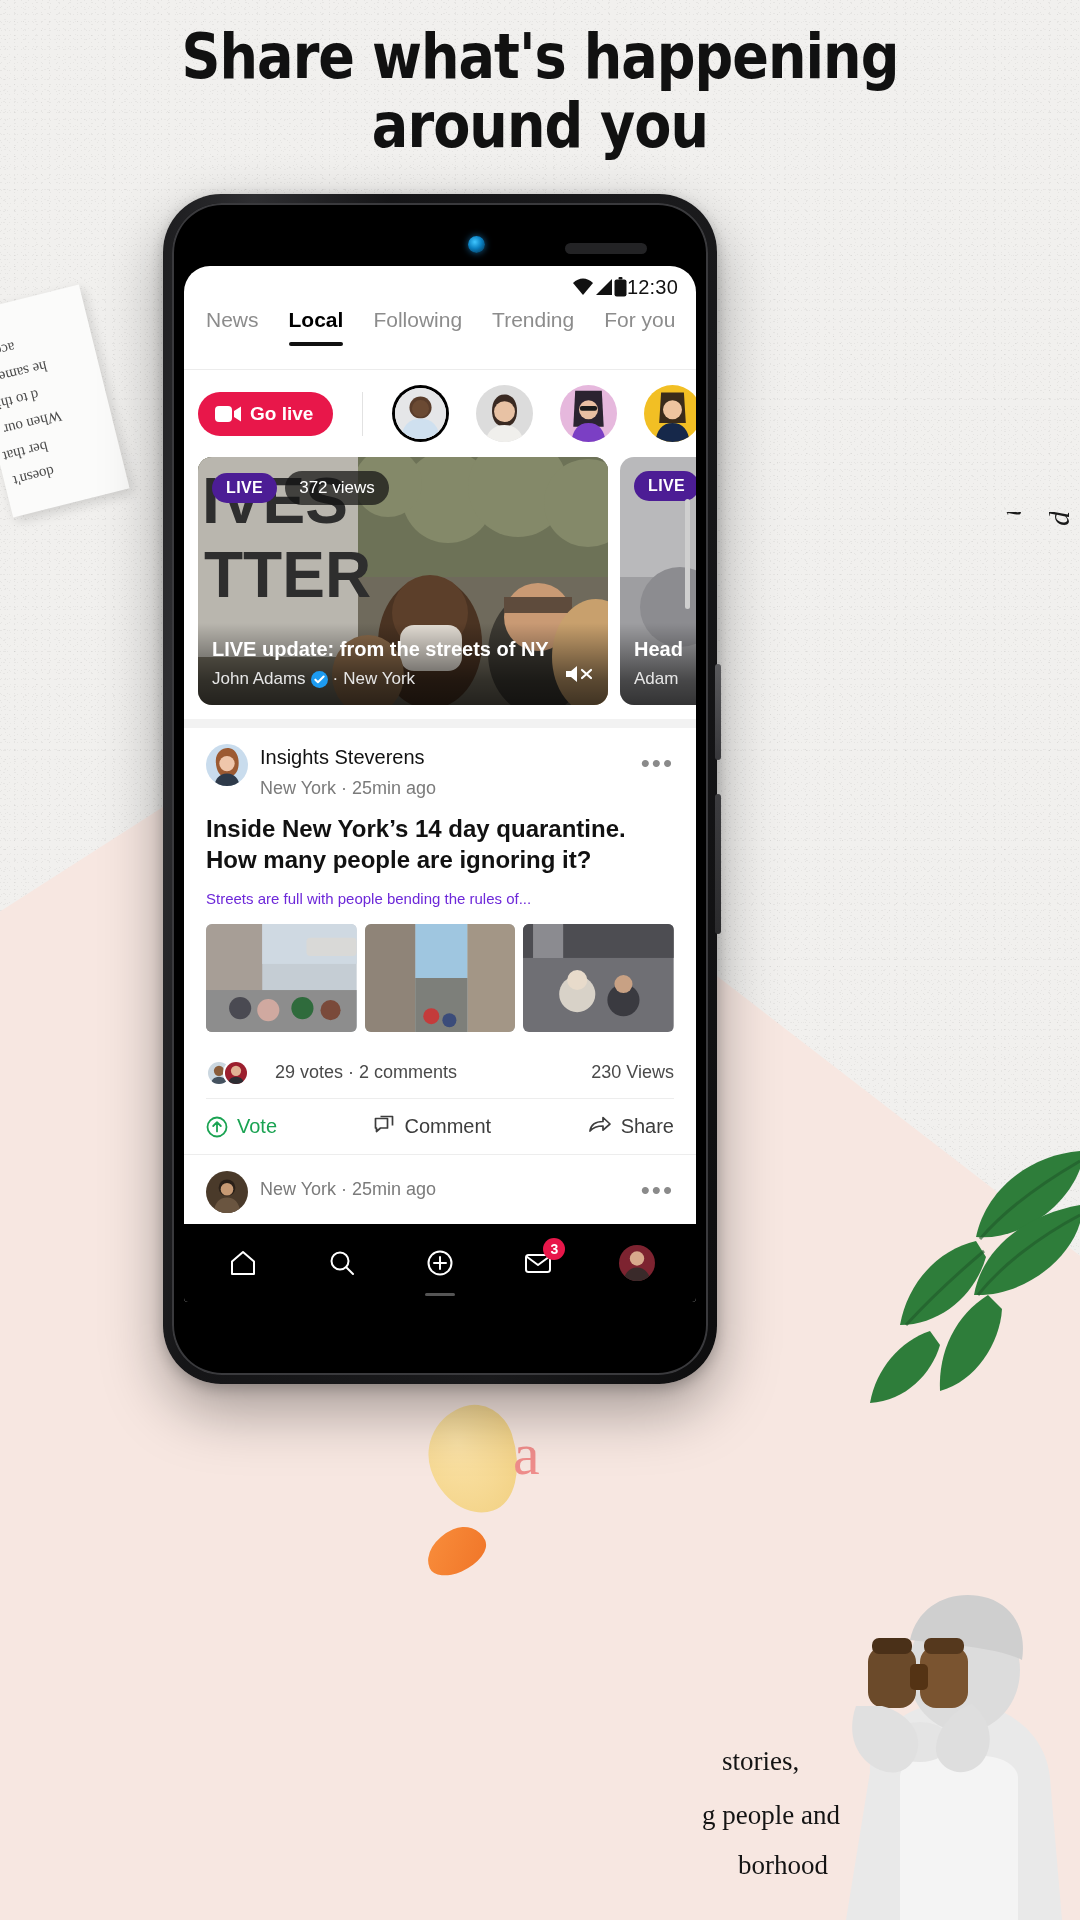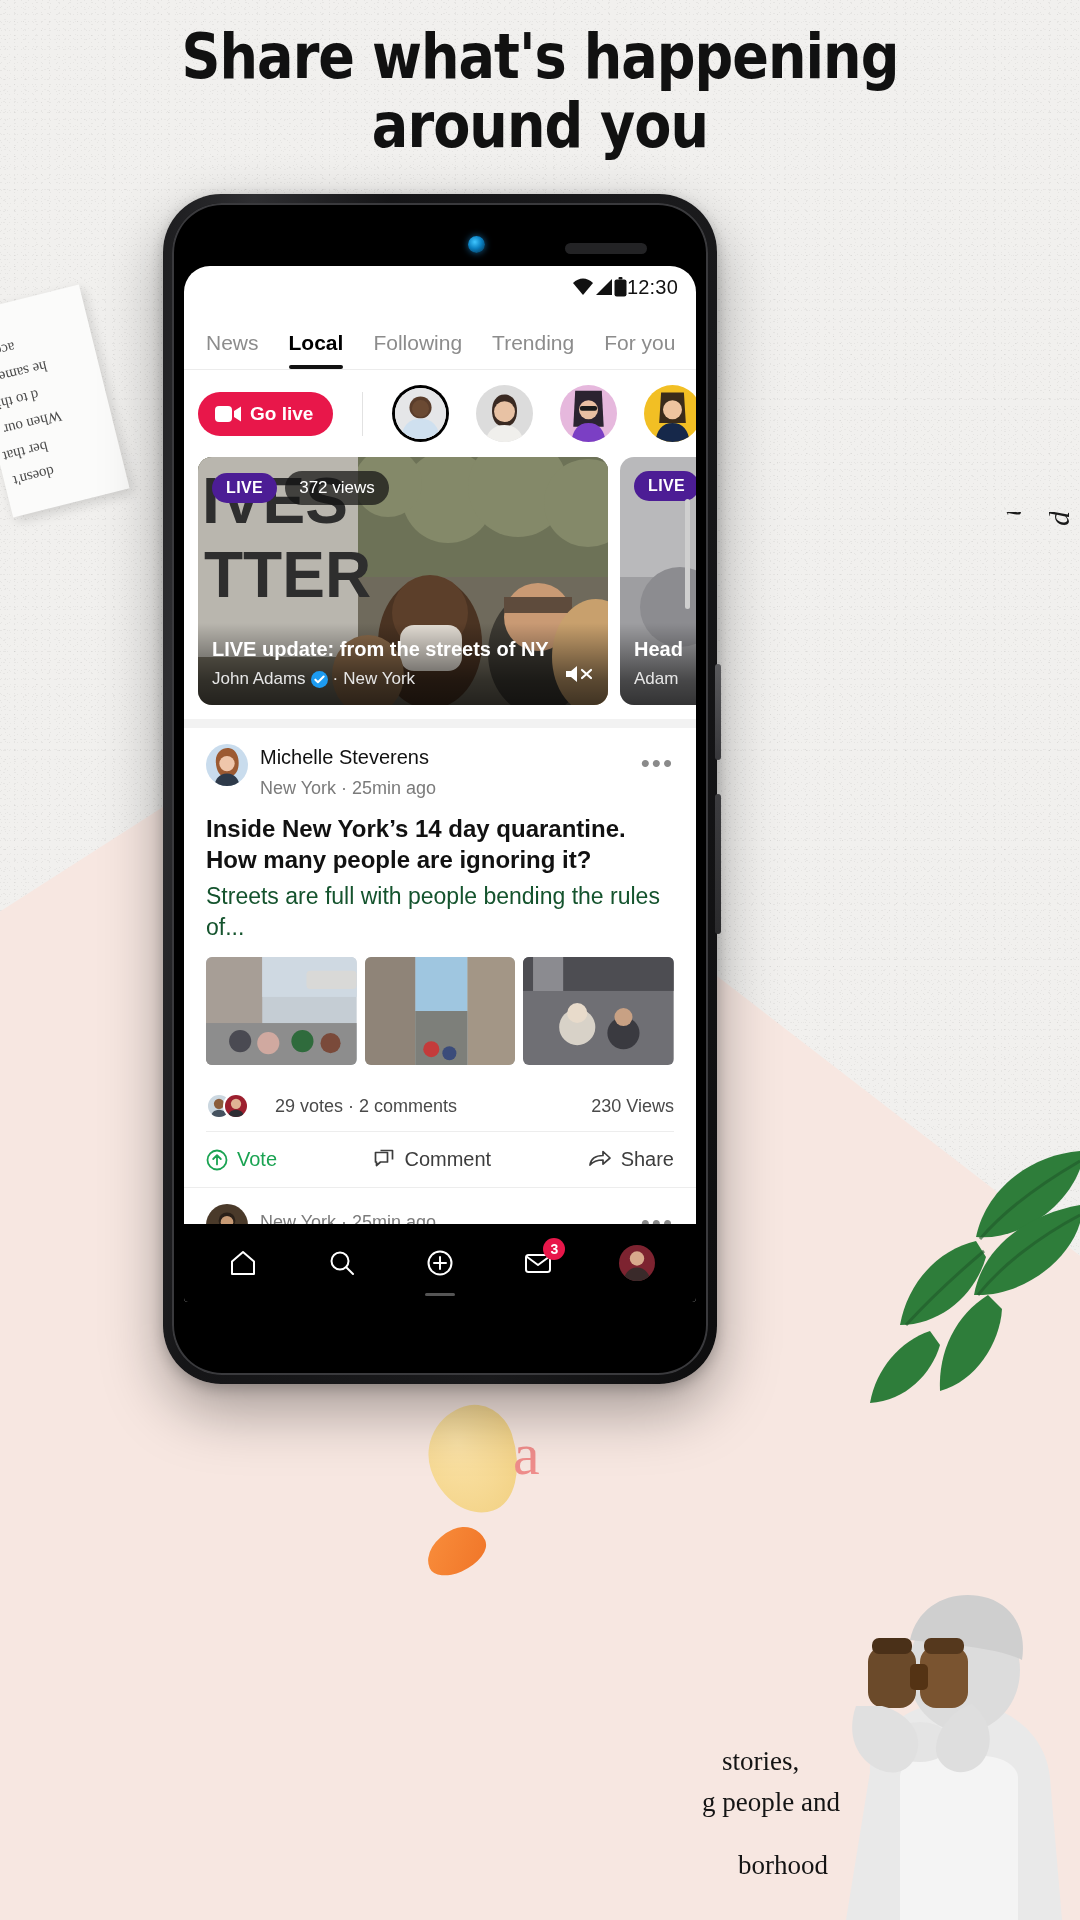--- a/index.html
+++ b/index.html
@@ -83,21 +83,21 @@
     background:linear-gradient(180deg,#5a5a5d,#38383b);}
   #btn-vol{position:absolute;right:-4px;top:600px;width:6px;height:140px;border-radius:3px;
     background:linear-gradient(180deg,#3d3d40,#2a2a2c);}
 
   
   #statusbar{height:42px;display:flex;align-items:center;justify-content:flex-end;
     padding:0 18px 0 0;gap:0;}
   .sb-ico{display:block;}
   #clock{font-size:20px;color:#111;font-weight:400;letter-spacing:.2px;}
 
-  #tabs{display:flex;align-items:flex-end;gap:0;padding:0 22px;height:62px;
+  #tabs{display:flex;align-items:flex-start;gap:0;padding:0 22px;height:62px;
     border-bottom:1px solid #ececec;}
   .tab{font-size:21px;color:#8c8c8c;padding:0 0 14px 0;margin-right:30px;
     position:relative;white-space:nowrap;}
   .tab.active{color:#000;font-weight:700;}
   .tab.active::after{content:"";position:absolute;left:0;right:0;bottom:0;height:4px;
     background:#111;border-radius:2px;}
 
   #stories{display:flex;align-items:center;gap:27px;padding:15px 0 15px 14px;}
   #golive{display:flex;align-items:center;gap:9px;background:#e8174a;color:#fff;
     border-radius:30px;padding:11px 20px 11px 17px;font-size:19px;font-weight:700;
@@ -128,21 +128,21 @@
 
   #feed{border-top:9px solid #f2f2f2;}
   .post{padding:16px 22px 0;border-bottom:1px solid #ededed;}
   .post-head{display:flex;align-items:flex-start;gap:12px;}
   .avatar{width:42px;height:42px;border-radius:50%;flex:none;overflow:hidden;}
   .post-names{flex:1;min-width:0;}
   .pname{font-size:20px;color:#111;line-height:1.3;}
   .pmeta{font-size:18px;color:#7b7b7b;margin-top:8px;}
   .dots{color:#8a8a8a;font-size:26px;letter-spacing:2px;line-height:1;padding-top:6px;}
   .post-title{font-size:24px;font-weight:700;color:#111;line-height:1.3;margin:14px 0 0;}
-  .post-excerpt{font-size:23px;color:#14532d;margin-top:6px;line-height:1.35;}
+  .post-excerpt{font-size:15px;color:#6d28d9;margin-top:14px;line-height:1.35;}
   .thumbs{display:flex;gap:8px;margin-top:14px;}
   .thumb{flex:1;height:108px;border-radius:6px;overflow:hidden;}
   .stats{display:flex;align-items:center;justify-content:space-between;
     padding:14px 0 12px;border-bottom:1px solid #ededed;margin-top:14px;}
   .stats-left{display:flex;align-items:center;gap:26px;font-size:18px;color:#4a4a4a;}
   .voters{display:flex;}
   .voter{width:26px;height:26px;border-radius:50%;border:2px solid #fff;margin-left:-9px;overflow:hidden;}
   .voter:first-child{margin-left:0;}
   .stats-right{font-size:18px;color:#4a4a4a;}
   .actions{display:flex;align-items:center;justify-content:space-between;padding:16px 0 16px;}
@@ -182,21 +182,21 @@
   <span class="pl" style="left:9px;top:166px;">doesn't</span>
 </div>
 
 <div class="deco" id="paper-right">
   <span class="pr" style="left:34px;top:4px;">tious mind</span>
   <span class="pr" style="left:82px;top:14px;">dreams</span>
 </div>
 
 <div class="deco" id="paper-bottom">
   <span class="pb" style="left:20px;top:14px;">stories,</span>
-  <span class="pb" style="left:0px;top:55px;">g people and</span>
+  <span class="pb" style="left:0px;top:68px;">g people and</span>
   <span class="pb" style="left:36px;top:118px;">borhood</span>
 </div>
 
 <div class="deco" id="blob-yellow"></div>
 <div class="deco" id="blob-orange"></div>
 <div class="deco" id="letter-a">a</div>
 
 <svg class="deco" id="plant" viewBox="0 0 300 260">
   <g fill="#2e7d3a">
     <path d="M300 6 C250 10 206 44 196 92 C236 96 284 66 300 24 Z"></path>
@@ -387,21 +387,21 @@
         <div class="post-head">
           <div class="avatar">
             <svg viewBox="0 0 60 60" width="100%" height="100%">
               <rect width="60" height="60" fill="#c9dced"></rect>
               <path d="M14 24 C14 10 26 4 34 6 C46 9 48 24 46 34 C44 44 36 48 30 48 C20 48 14 38 14 24Z" fill="#9c5a32"></path>
               <circle cx="30" cy="28" r="11" fill="#efc6ab"></circle>
               <path d="M30 42 C19 42 13 50 12 60 L48 60 C47 50 41 42 30 42Z" fill="#2e3a4a"></path>
             </svg>
           </div>
           <div class="post-names">
-            <div class="pname">Michelle Steverens</div>
+            <div class="pname">Insights Steverens</div>
             <div class="pmeta">New York · 25min ago</div>
           </div>
           <div class="dots">•••</div>
         </div>
         <div class="post-title">Inside New York’s 14 day quarantine. How many people are ignoring it?</div>
         <div class="post-excerpt">Streets are full with people bending the rules of...</div>
 
         <div class="thumbs">
           <div class="thumb">
             <svg viewBox="0 0 150 108" width="100%" height="100%" preserveAspectRatio="xMidYMid slice">

